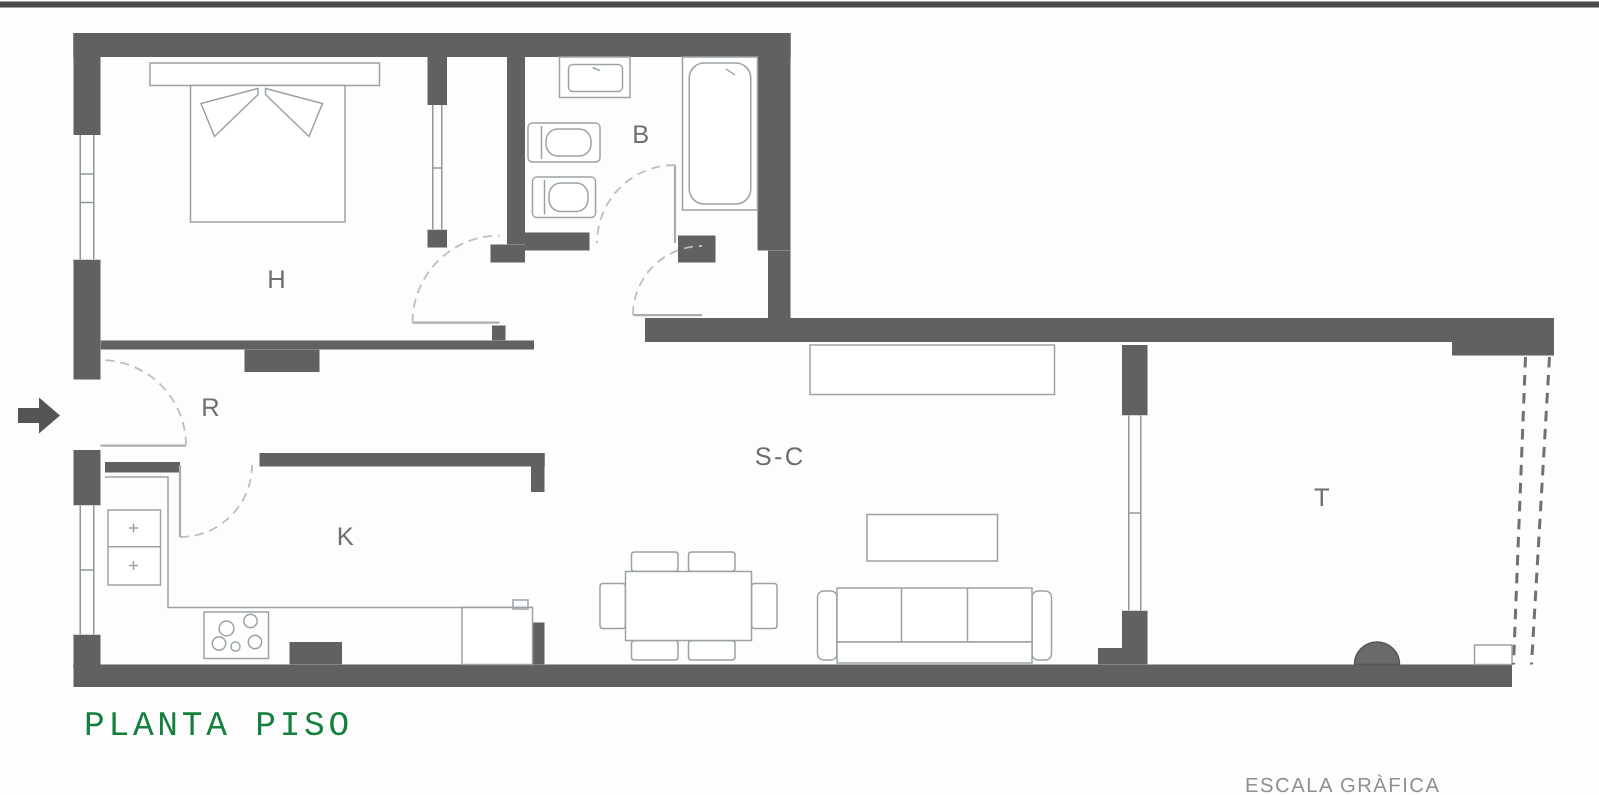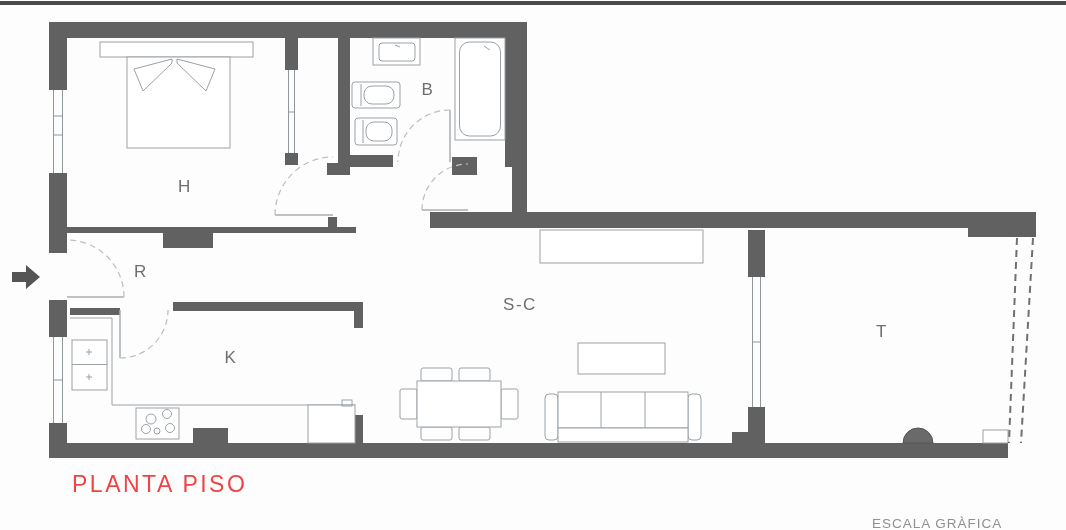--- a/index.html
+++ b/index.html
@@ -9,25 +9,25 @@
   }
   #plan-svg{position:absolute;left:0;top:0;}
   .w{fill:#616161;stroke:none;}
   .furn{fill:#ffffff;stroke:#9aa2a6;stroke-width:1;}
   .furn-n{fill:none;stroke:#9aa2a6;stroke-width:1;}
   .glz{fill:none;stroke:#8f979b;stroke-width:1;}
   .leaf{fill:none;stroke:#a8aeb2;stroke-width:1.5;}
   .arc{fill:none;stroke:#b9bfc3;stroke-width:1.2;stroke-dasharray:6 4;}
   .rlabel{fill:#6f6f6f;font-family:"Liberation Sans",sans-serif;font-size:17px;letter-spacing:1.5px;}
   #plan-title{
-    position:absolute;left:72px;top:471px;font-size:23px;color:#ef4444;
-    letter-spacing:2.5px;white-space:nowrap;
+    position:absolute;left:56px;top:471px;font-size:23px;color:#15803d;
+    letter-spacing:2.5px;white-space:nowrap;font-family:Liberation Mono, monospace;
   }
   #scale-caption{
-    position:absolute;left:872px;top:516px;font-size:13.5px;color:#909090;
+    position:absolute;left:830px;top:516px;font-size:13.5px;color:#909090;
     letter-spacing:1px;white-space:nowrap;
   }
 </style>
 </head>
 <body>
 
 <div id="stage">
   <svg id="plan-svg" width="1066" height="530" viewBox="0 0 1066 530" xmlns="http://www.w3.org/2000/svg">
 
     <rect x="0" y="1" width="1066" height="4" fill="#4a4a4a"></rect>

